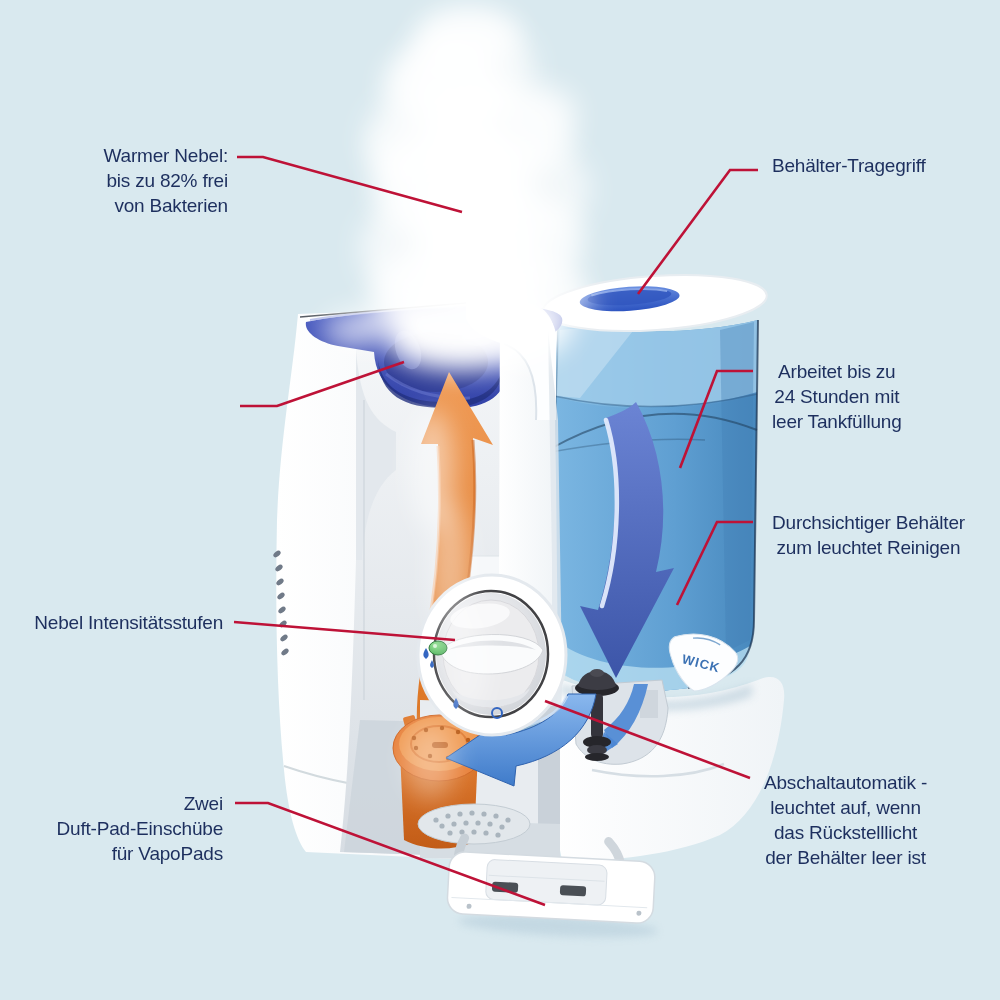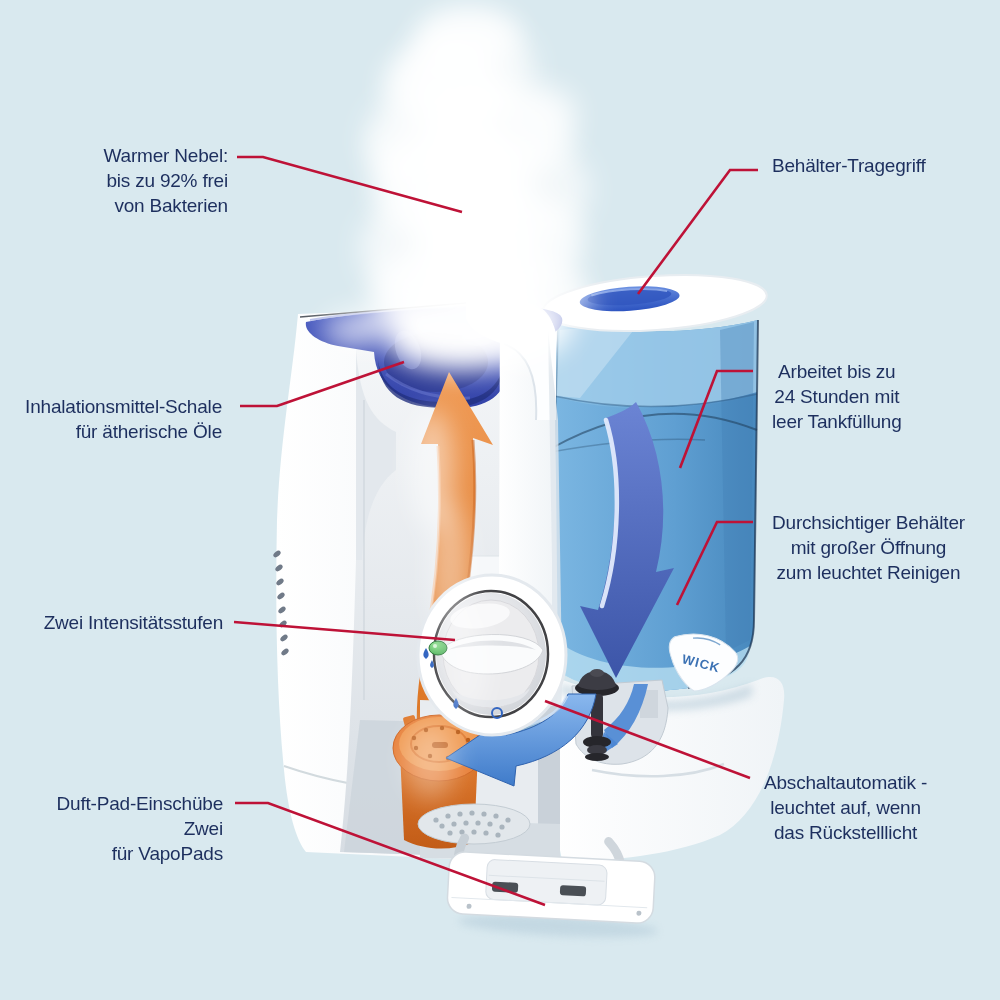--- a/index.html
+++ b/index.html
@@ -308,54 +308,50 @@
     <path d="M753,371 L717,371 L680,468"></path>
     <path d="M753,522 L717,522 L677,605"></path>
     <path d="M234,622 L455,640"></path>
     <path d="M750,778 L545,701"></path>
     <path d="M235,803 L268,803 L545,905"></path>
   </g>
 </svg>
 
   <div class="label right" style="right:772px;top:143px">
     <div>Warmer Nebel:</div>
-    <div>bis zu 92% frei</div>
+    <div>bis zu 82% frei</div>
     <div>von Bakterien</div>
   </div>
 
   <div class="label left" style="left:772px;top:153px">
     <div>Behälter-Tragegriff</div>
   </div>
 
-  <div class="label right" style="right:778px;top:394px">
-    <div>Inhalationsmittel-Schale</div>
-    <div>für ätherische Öle</div>
-  </div>
 
   <div class="label left" style="left:772px;top:359px">
     <div>Arbeitet bis zu</div>
     <div>24 Stunden mit</div>
     <div>leer Tankfüllung</div>
   </div>
 
   <div class="label left" style="left:772px;top:510px">
     <div>Durchsichtiger Behälter</div>
-    <div>mit großer Öffnung</div>
     <div>zum leuchtet Reinigen</div>
   </div>
 
   <div class="label right" style="right:777px;top:610px">
-    <div>Zwei Intensitätsstufen</div>
+    <div>Nebel Intensitätsstufen</div>
   </div>
 
   <div class="label left" style="left:764px;top:770px">
     <div>Abschaltautomatik -</div>
     <div>leuchtet auf, wenn</div>
     <div>das Rückstelllicht</div>
+    <div>der Behälter leer ist</div>
   </div>
 
   <div class="label right" style="right:777px;top:791px">
+    <div>Zwei</div>
     <div>Duft-Pad-Einschübe</div>
-    <div>Zwei</div>
     <div>für VapoPads</div>
   </div>
 
 </div>
 
 </body></html>

